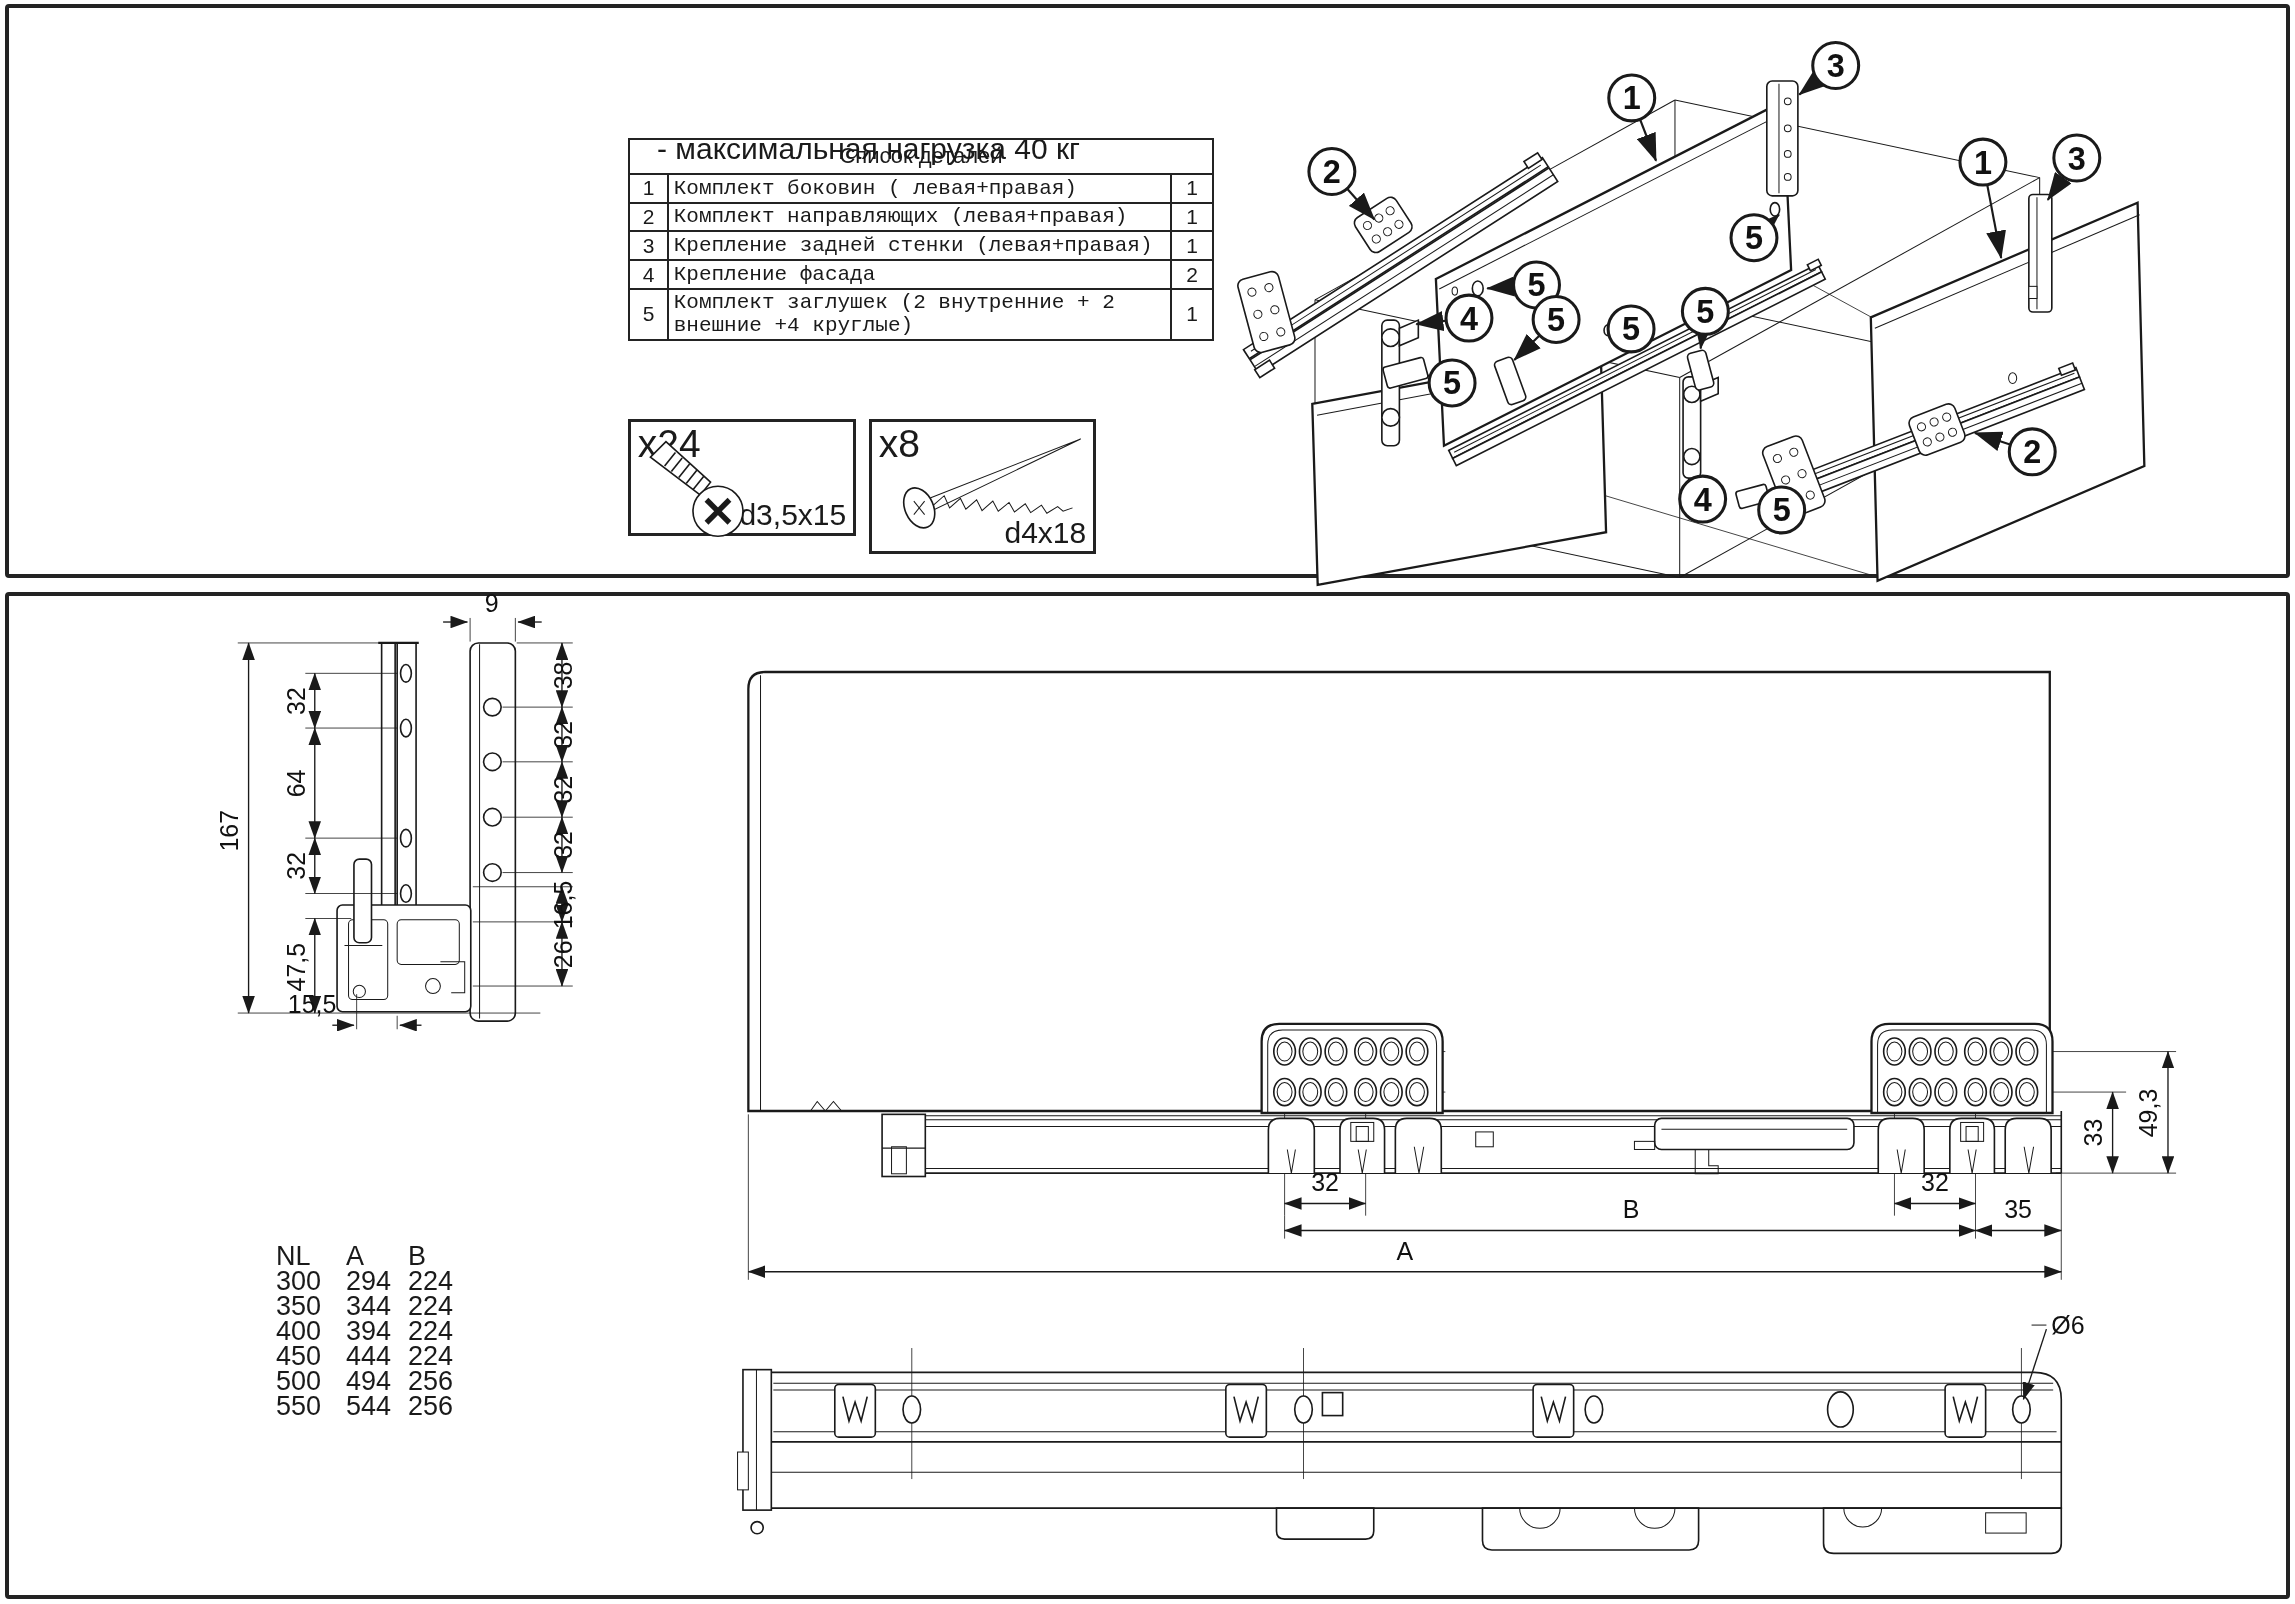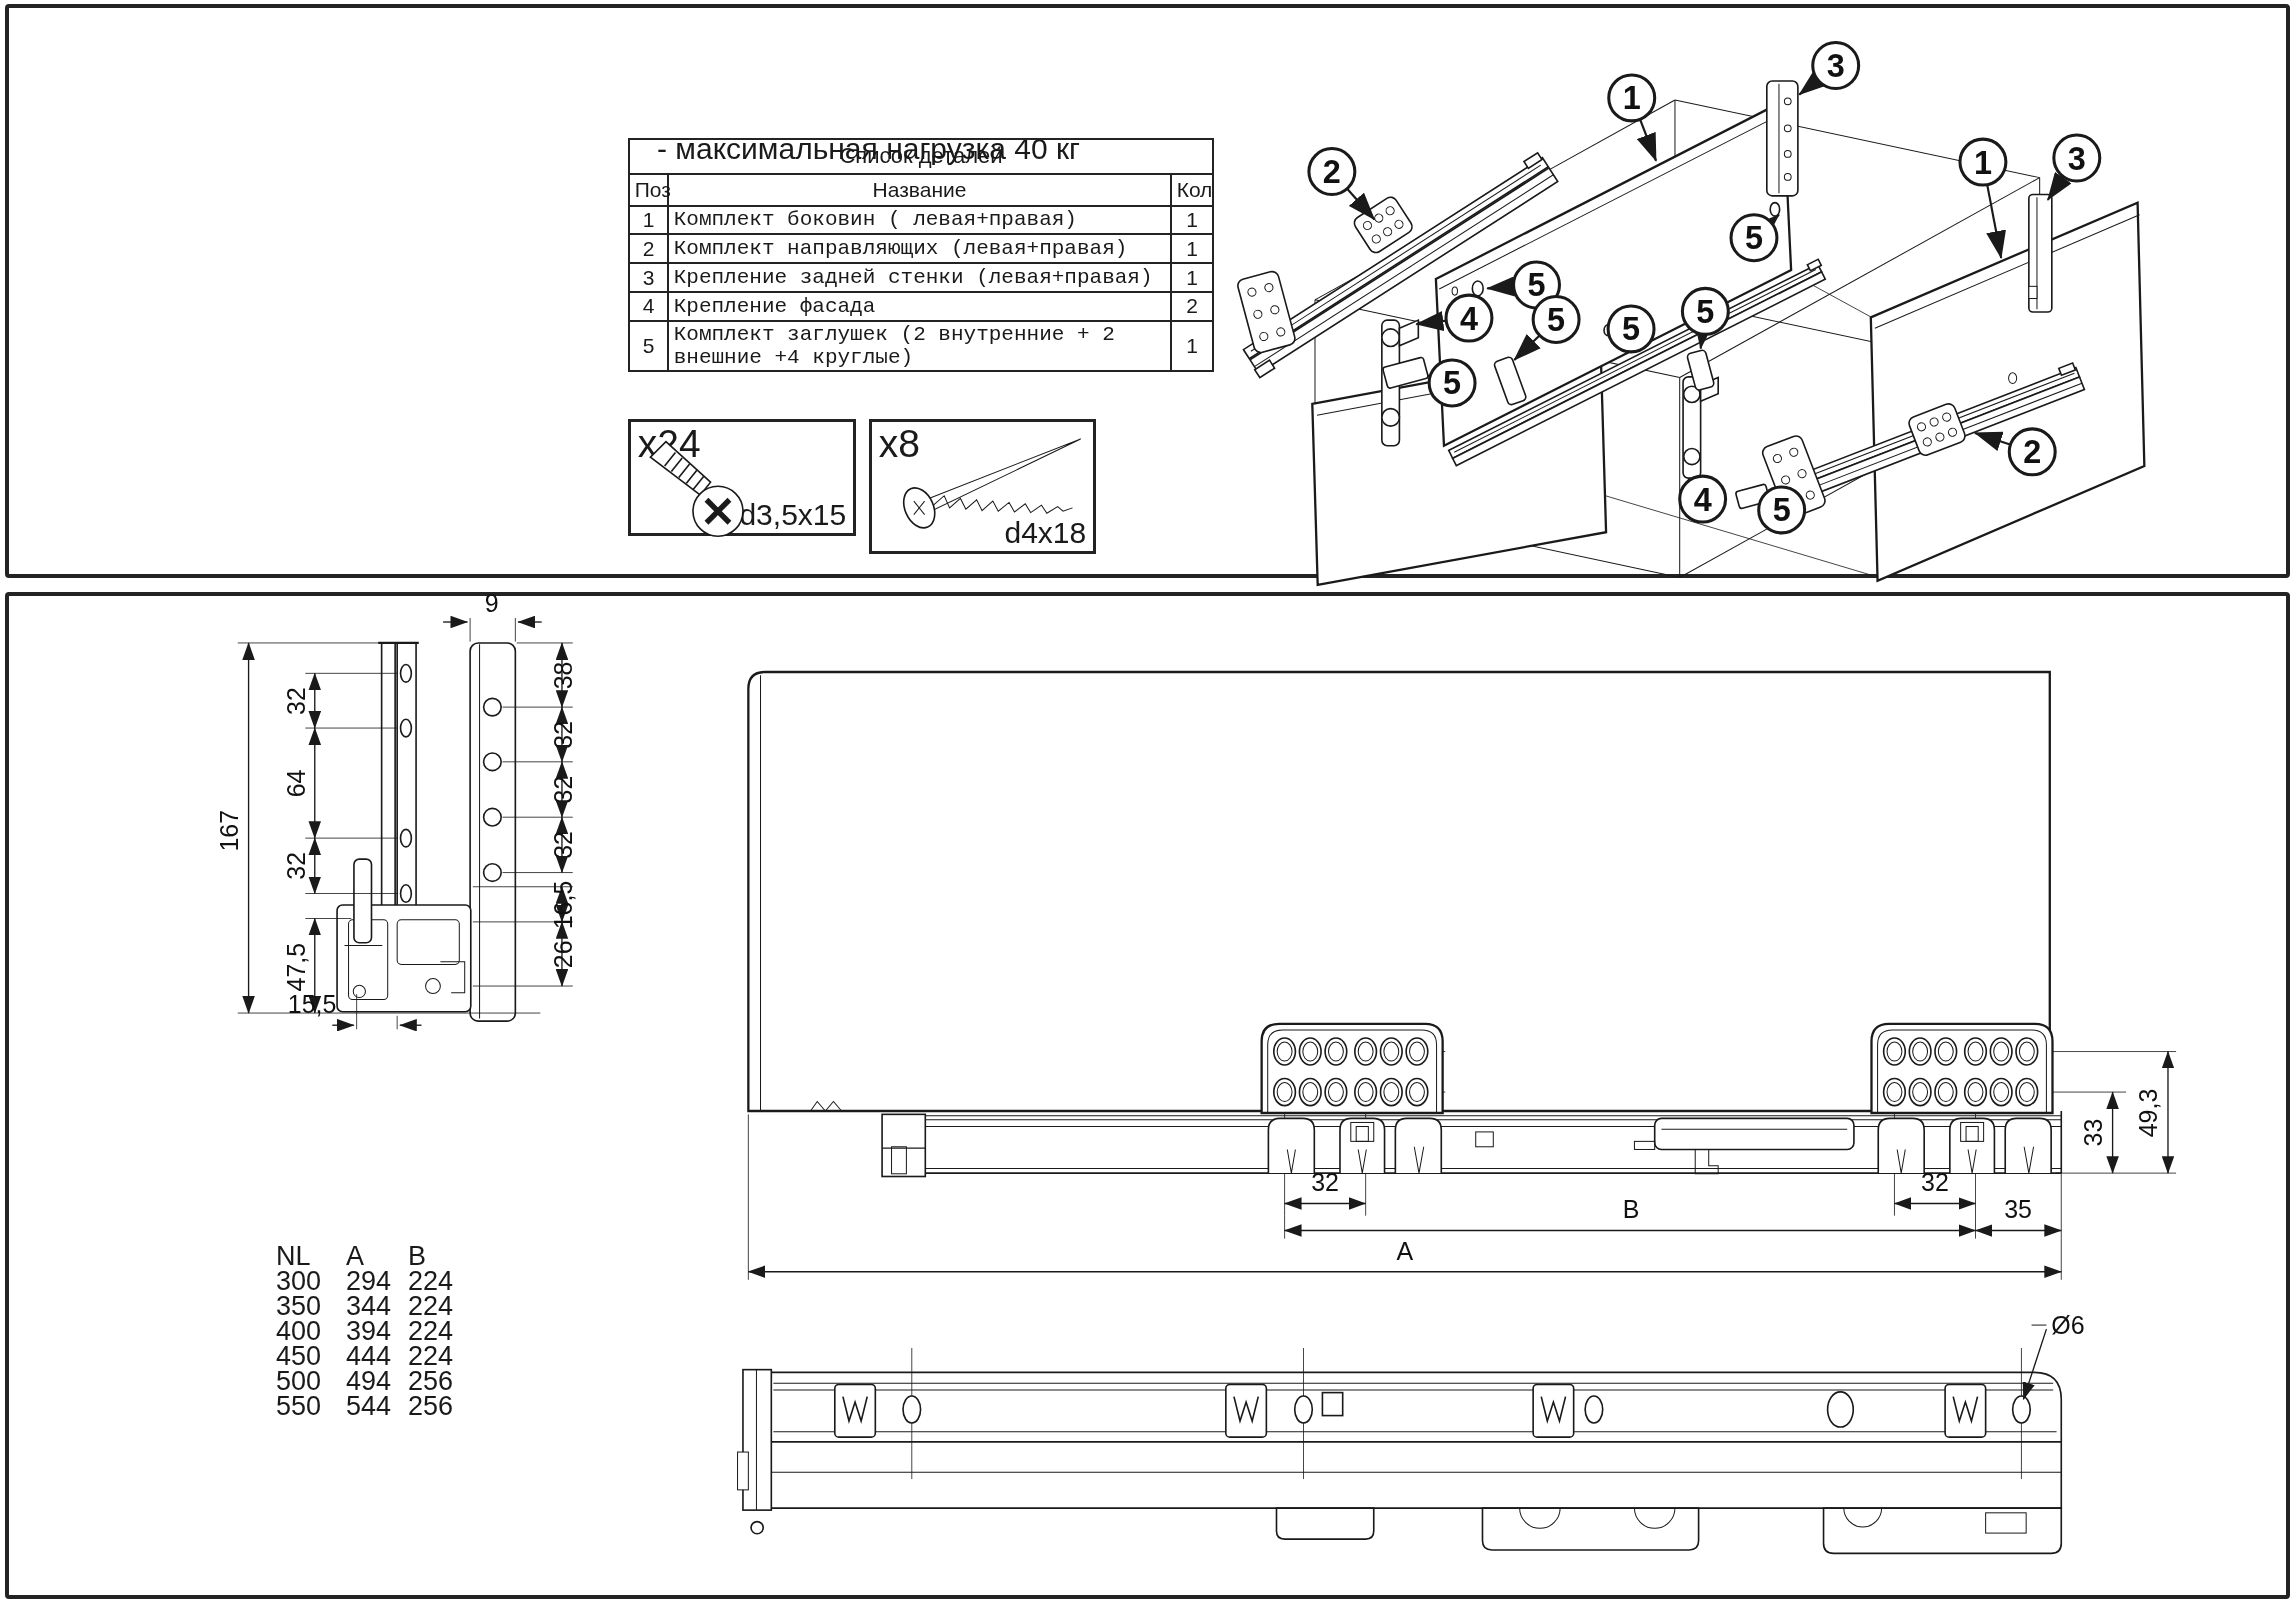--- a/index.html
+++ b/index.html
@@ -49,25 +49,20 @@
   <colgroup>
       <col class="cpos">
       <col>
       <col class="cqty">
     </colgroup>
   <tbody>
       <tr>
         <td class="title" colspan="3">Список деталей</td>
       </tr>
   <tr>
-    <td class="hdr">Поз</td>
-    <td class="hdr">Название</td>
-    <td class="hdr">Кол</td>
-  </tr>
-  <tr>
         <td class="c">1</td>
         <td class="nm">Комплект боковин ( левая+правая)</td>
         <td class="c">1</td>
       </tr>
   <tr>
         <td class="c">2</td>
         <td class="nm">Комплект направляющих (левая+правая)</td>
         <td class="c">1</td>
       </tr>
   <tr>

